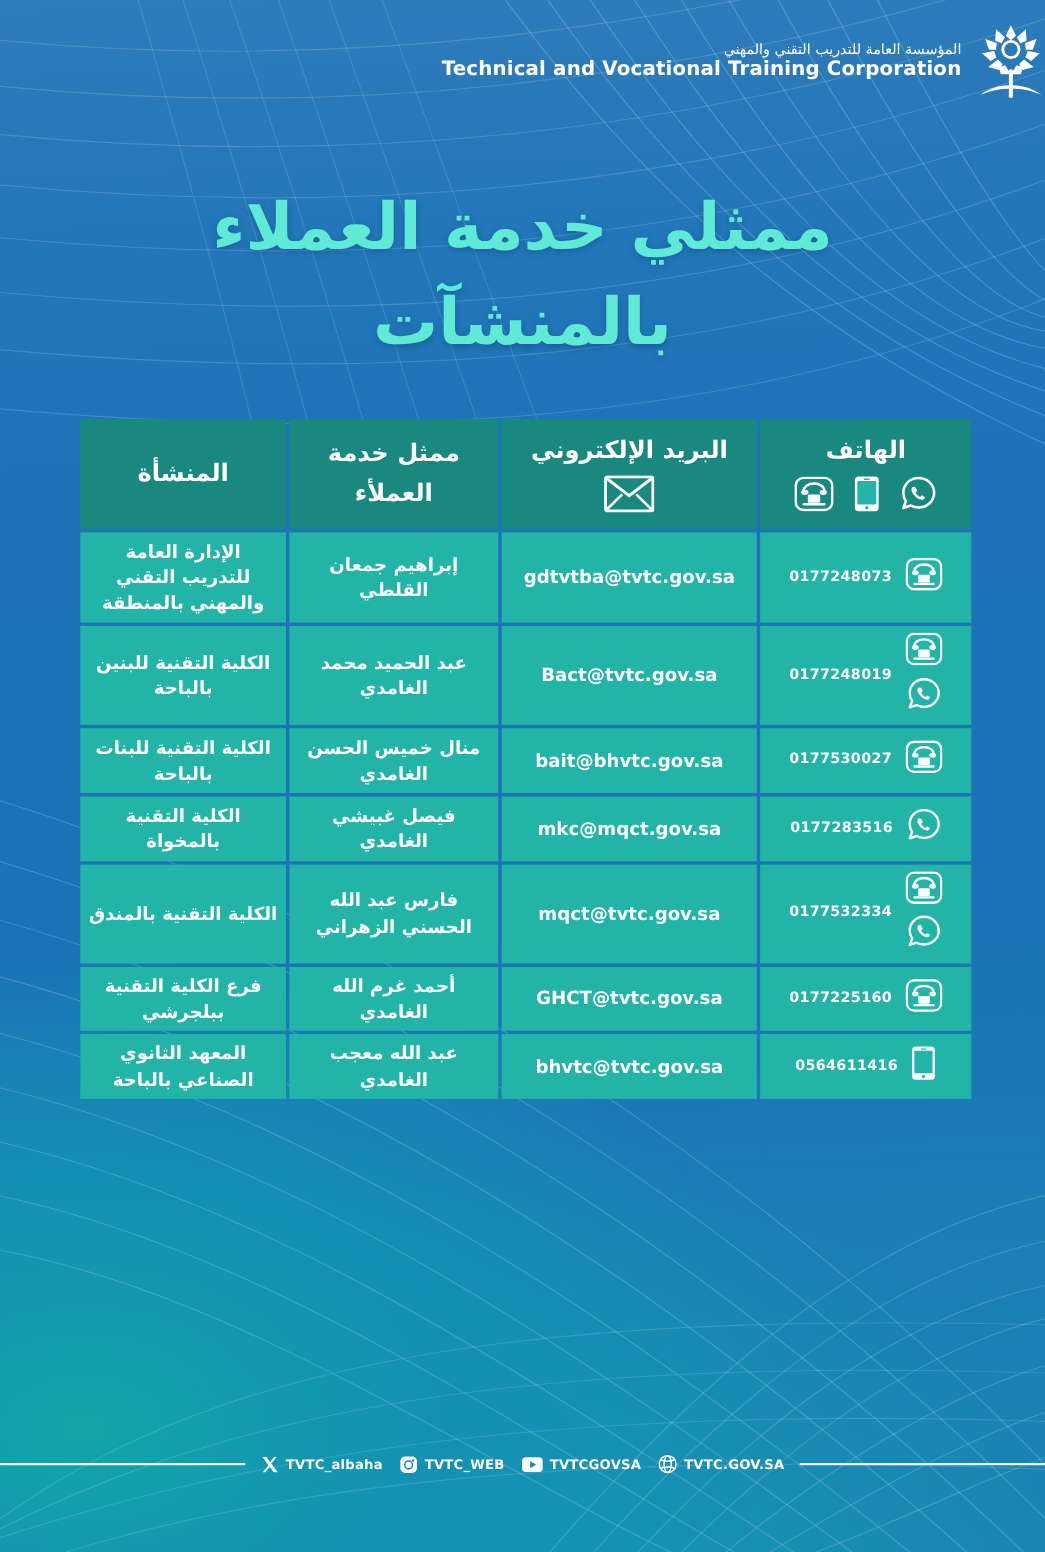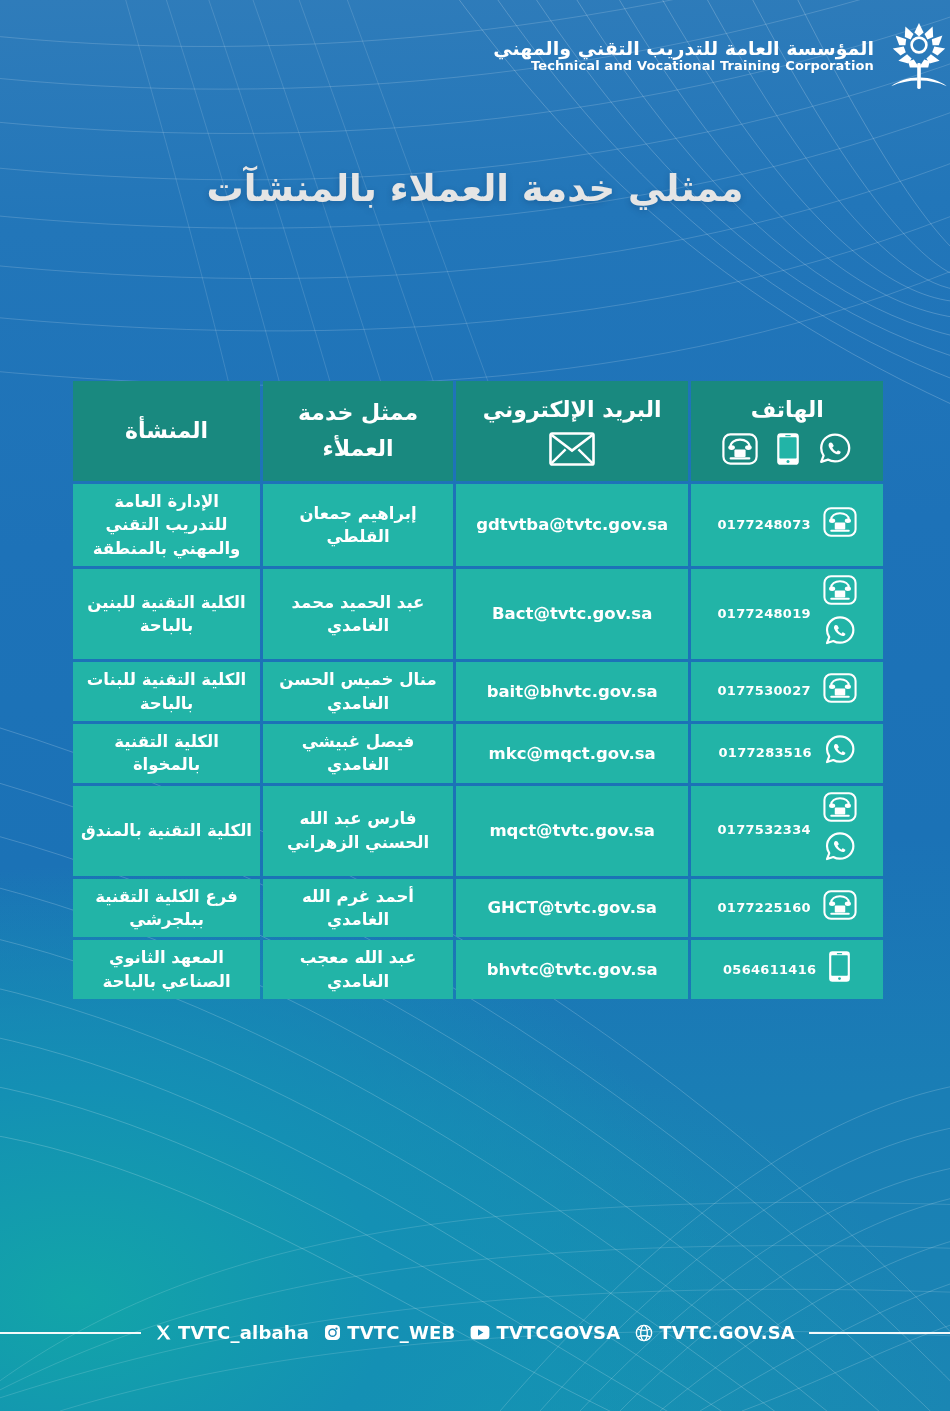--- a/index.html
+++ b/index.html
@@ -52,51 +52,51 @@
     display: flex;
     align-items: center;
     gap: 14px;
   }
 
   .brand-emblem { width: 62px; height: 74px; flex: 0 0 auto; }
 
   .brand-text { text-align: right; line-height: 1.12; }
 
   .brand-ar {
-    font-size: 19px;
-    font-weight: bold;
+    font-size: 13px;
+    font-weight: normal;
     color: #ffffff;
     letter-spacing: .2px;
     white-space: nowrap;
   }
 
   .brand-en {
-    font-size: 13px;
+    font-size: 18px;
     font-weight: bold;
     color: #ffffff;
     letter-spacing: .15px;
     white-space: nowrap;
     direction: ltr;
     text-align: right;
   }
 
   
   .title-block {
     position: absolute;
     top: 162px;
     left: 0;
     width: 950px;
     text-align: center;
     padding: 0 60px;
   }
 
   .title-line {
-    font-size: 37px;
+    font-size: 59px;
     font-weight: bold;
-    color: #e5e5e5;
+    color: #5eead4;
     line-height: 1.48;
     letter-spacing: -0.3px;
     text-shadow: 0 2px 6px rgba(0,40,80,.25);
   }
 
   
   .table-wrap {
     position: absolute;
     top: 378px;
     left: 70px;
@@ -212,21 +212,21 @@
   }
 
   .social-item {
     display: flex;
     align-items: center;
     gap: 6px;
   }
 
   .social-label {
     color: #ffffff;
-    font-size: 18px;
+    font-size: 12px;
     font-weight: bold;
     letter-spacing: .2px;
     white-space: nowrap;
   }
 </style>
 </head>
 <body>
 
 <div id="poster">
 

